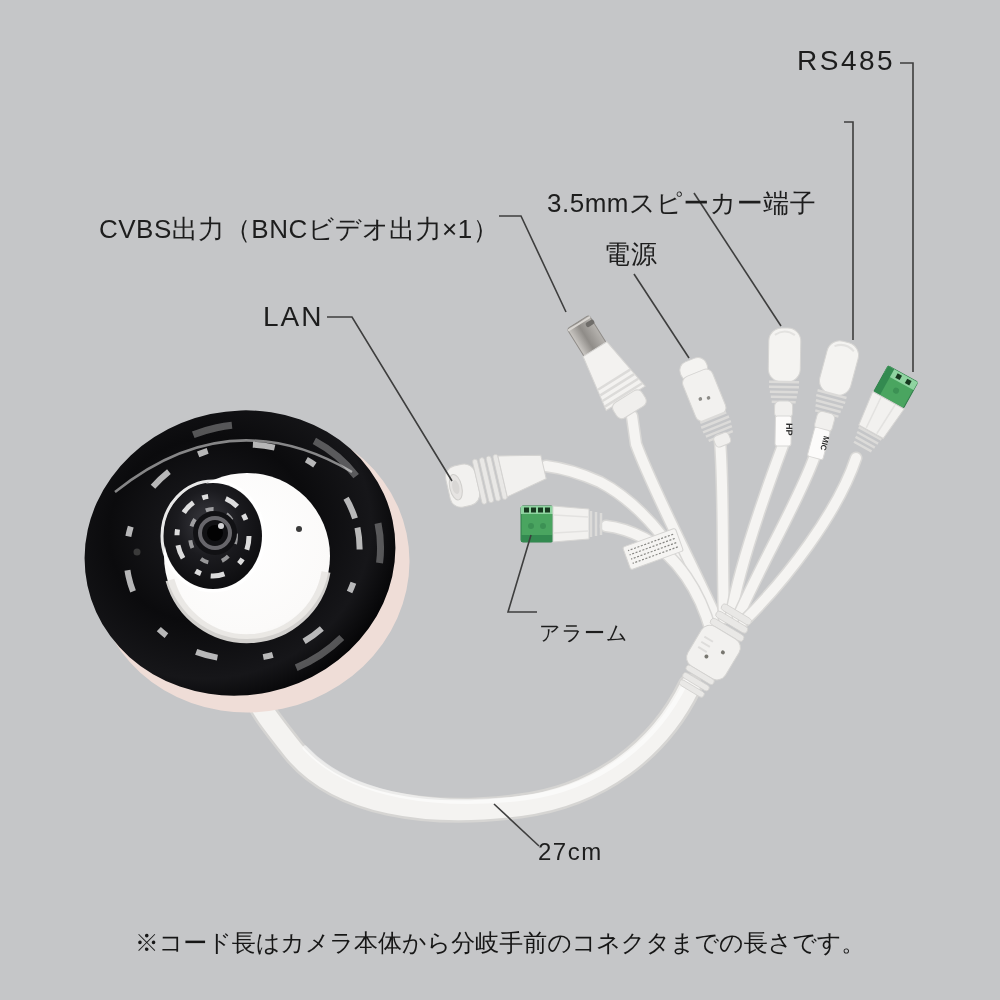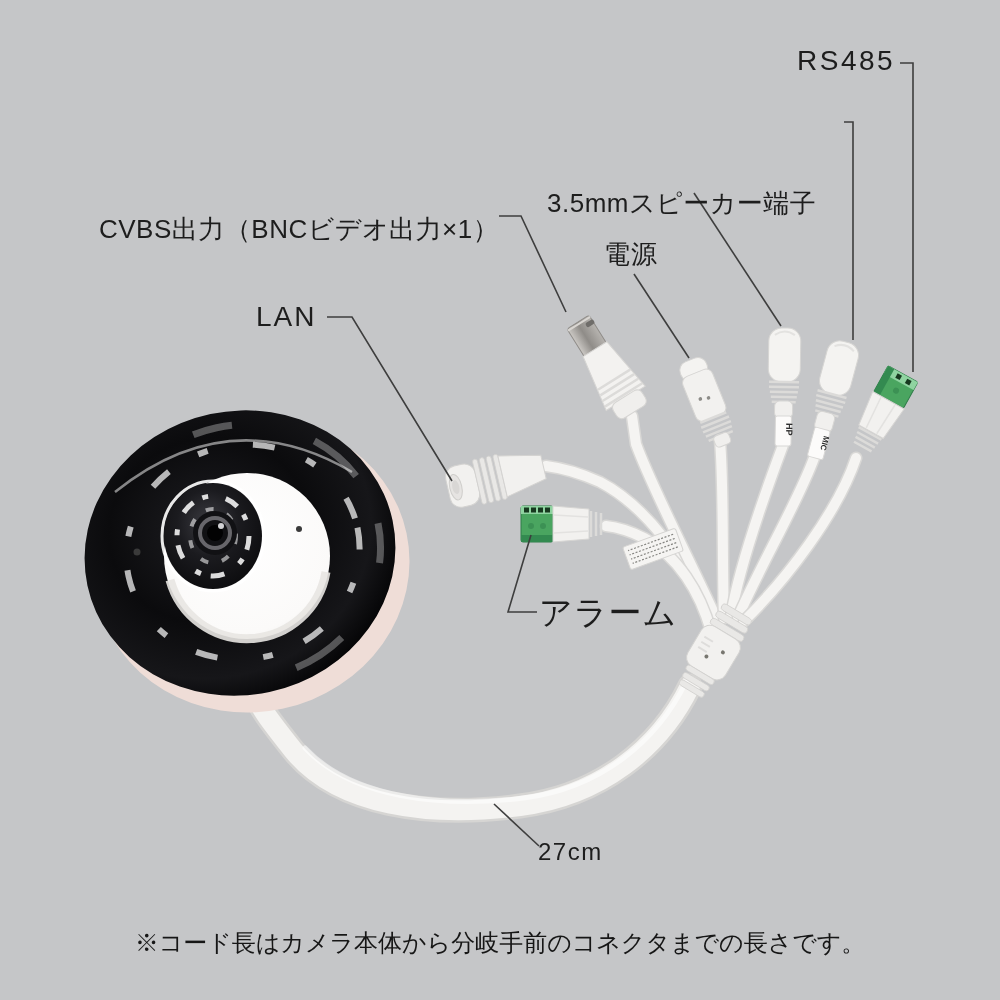--- a/index.html
+++ b/index.html
@@ -12,26 +12,26 @@
   }
   .artwork{position:absolute;left:0;top:0;}
   .callout{
     position:absolute;
     color:#1d1d1d;
     white-space:nowrap;
     font-weight:500;
     line-height:1;
   }
   .lbl-cvbs   {left:99px;  top:216px; font-size:26px; letter-spacing:0.5px;}
-  .lbl-lan    {left:256px; top:303px; font-size:28px; letter-spacing:2px;}
+  .lbl-lan    {left:263px; top:303px; font-size:28px; letter-spacing:2px;}
   .lbl-rs485  {left:797px; top:47px;  font-size:28px; letter-spacing:2.5px;}
   .lbl-mic    {left:627px; top:109px; font-size:26px; letter-spacing:0.5px;}
   .lbl-speaker{left:547px; top:162px; font-size:26px; letter-spacing:0.5px;margin-top:28px;}
   .lbl-power  {left:604px; top:242px; font-size:26px; letter-spacing:1px;font-family:Liberation Serif, serif;}
-  .lbl-alarm  {left:539px; top:596px; font-size:33px; letter-spacing:1px;}
+  .lbl-alarm  {left:539px; top:622px; font-size:21px; letter-spacing:1px;}
   .lbl-length {left:538px; top:840px; font-size:24px; letter-spacing:1.5px;}
   .footnote{
     position:absolute;
     left:0; top:927px; width:1000px;
     text-align:center;
     font-size:24px;
     color:#161616;
     font-weight:500;
     letter-spacing:0px;
   }

